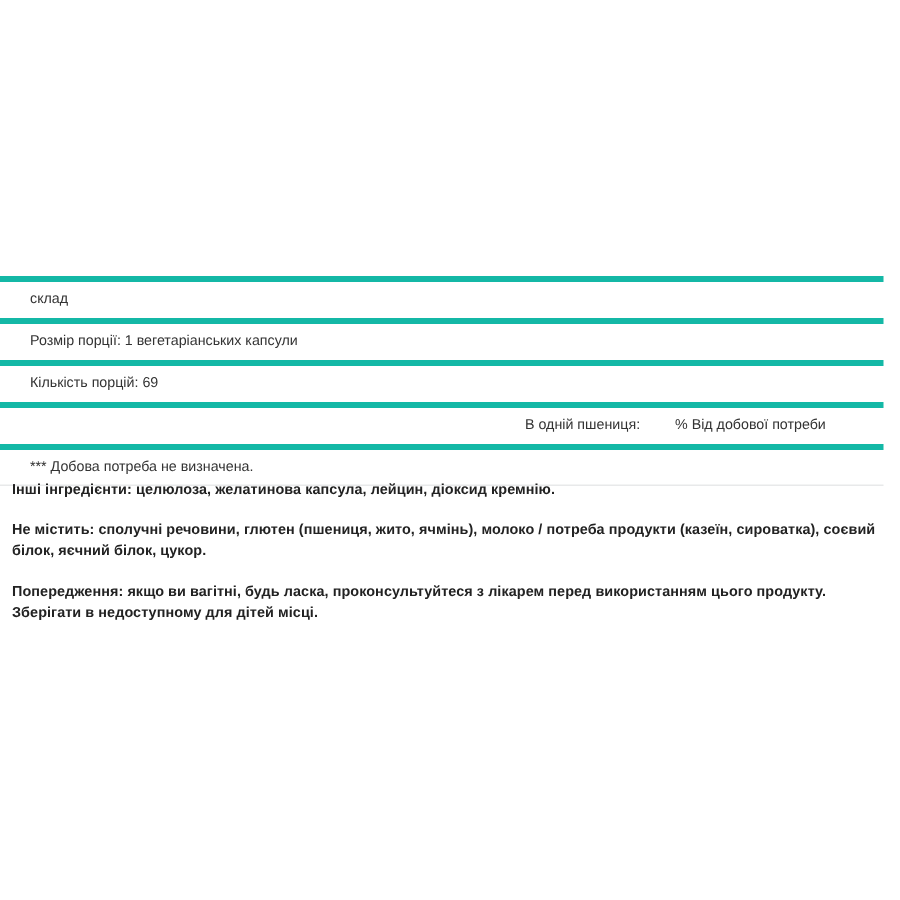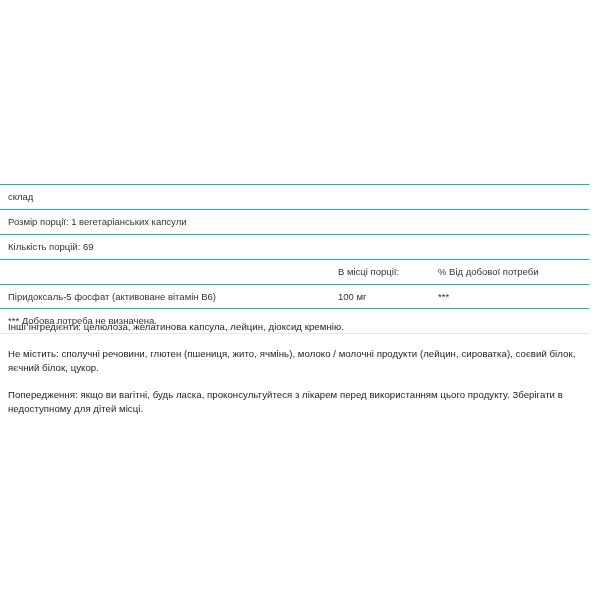--- a/index.html
+++ b/index.html
@@ -26,22 +26,22 @@
     top: 184px;
     width: 589px;
   }
   table.facts {
     width: 589px;
     border-collapse: collapse;
     table-layout: fixed;
     font-size: 9.5px;
   }
   table.facts td {
-    border-top: 1px solid #14b8a6;
-    padding: 6px 0 6px 8px;
+    border-top: 4px solid #14b8a6;
+    padding: 6px 0 6px 20px;
     vertical-align: middle;
     line-height: 1.25;
     font-weight: 400;
     color: #333333;
     white-space: nowrap;
   }
   table.facts tr.last-row td {
     border-bottom: 1px solid #e8e9ea;
   }
   .col-name   { width: 330px; }
@@ -54,21 +54,21 @@
   .notes {
     position: absolute;
     left: 0;
     top: 320px;
     width: 600px;
     box-sizing: border-box;
     padding: 0 8px;
   }
   .note {
     font-size: 9.6px;
-    font-weight: normal;
+    font-weight: bold;
     color: #222222;
     line-height: 1.45;
     margin: 0 0 13px 0;
     letter-spacing: 0.05px;
   }
   .note.p1 { margin-bottom: 13px; }
   .note.p2 { margin-bottom: 13px; }
   .note.p3 { margin-bottom: 12px; }
 </style>
 </head>
@@ -88,34 +88,29 @@
           <td colspan="3">склад</td>
         </tr>
         <tr>
           <td colspan="3">Розмір порції: 1 вегетаріанських капсули</td>
         </tr>
         <tr>
           <td colspan="3">Кількість порцій: 69</td>
         </tr>
         <tr>
           <td></td>
-          <td class="amount-cell">В місці порції:</td>
+          <td class="amount-cell">В одній пшениця:</td>
           <td class="dv-cell">% Від добової потреби</td>
-        </tr>
-        <tr>
-          <td>Піридоксаль-5 фосфат (активоване вітамін B6)</td>
-          <td class="amount-cell">100 мг</td>
-          <td class="dv-cell">***</td>
         </tr>
         <tr class="last-row">
           <td colspan="3">*** Добова потреба не визначена.</td>
         </tr>
       </tbody>
     </table>
   </div>
 
   <div class="notes">
     <p class="note p1">Інші інгредієнти: целюлоза, желатинова капсула, лейцин, діоксид кремнію.</p>
-    <p class="note p2">Не містить: сполучні речовини, глютен (пшениця, жито, ячмінь), молоко / молочні продукти (лейцин, сироватка), соєвий білок, яєчний білок, цукор.</p>
+    <p class="note p2">Не містить: сполучні речовини, глютен (пшениця, жито, ячмінь), молоко / потреба продукти (казеїн, сироватка), соєвий білок, яєчний білок, цукор.</p>
     <p class="note p3">Попередження: якщо ви вагітні, будь ласка, проконсультуйтеся з лікарем перед використанням цього продукту. Зберігати в недоступному для дітей місці.</p>
   </div>
 
 </div>
 
 </body></html>

